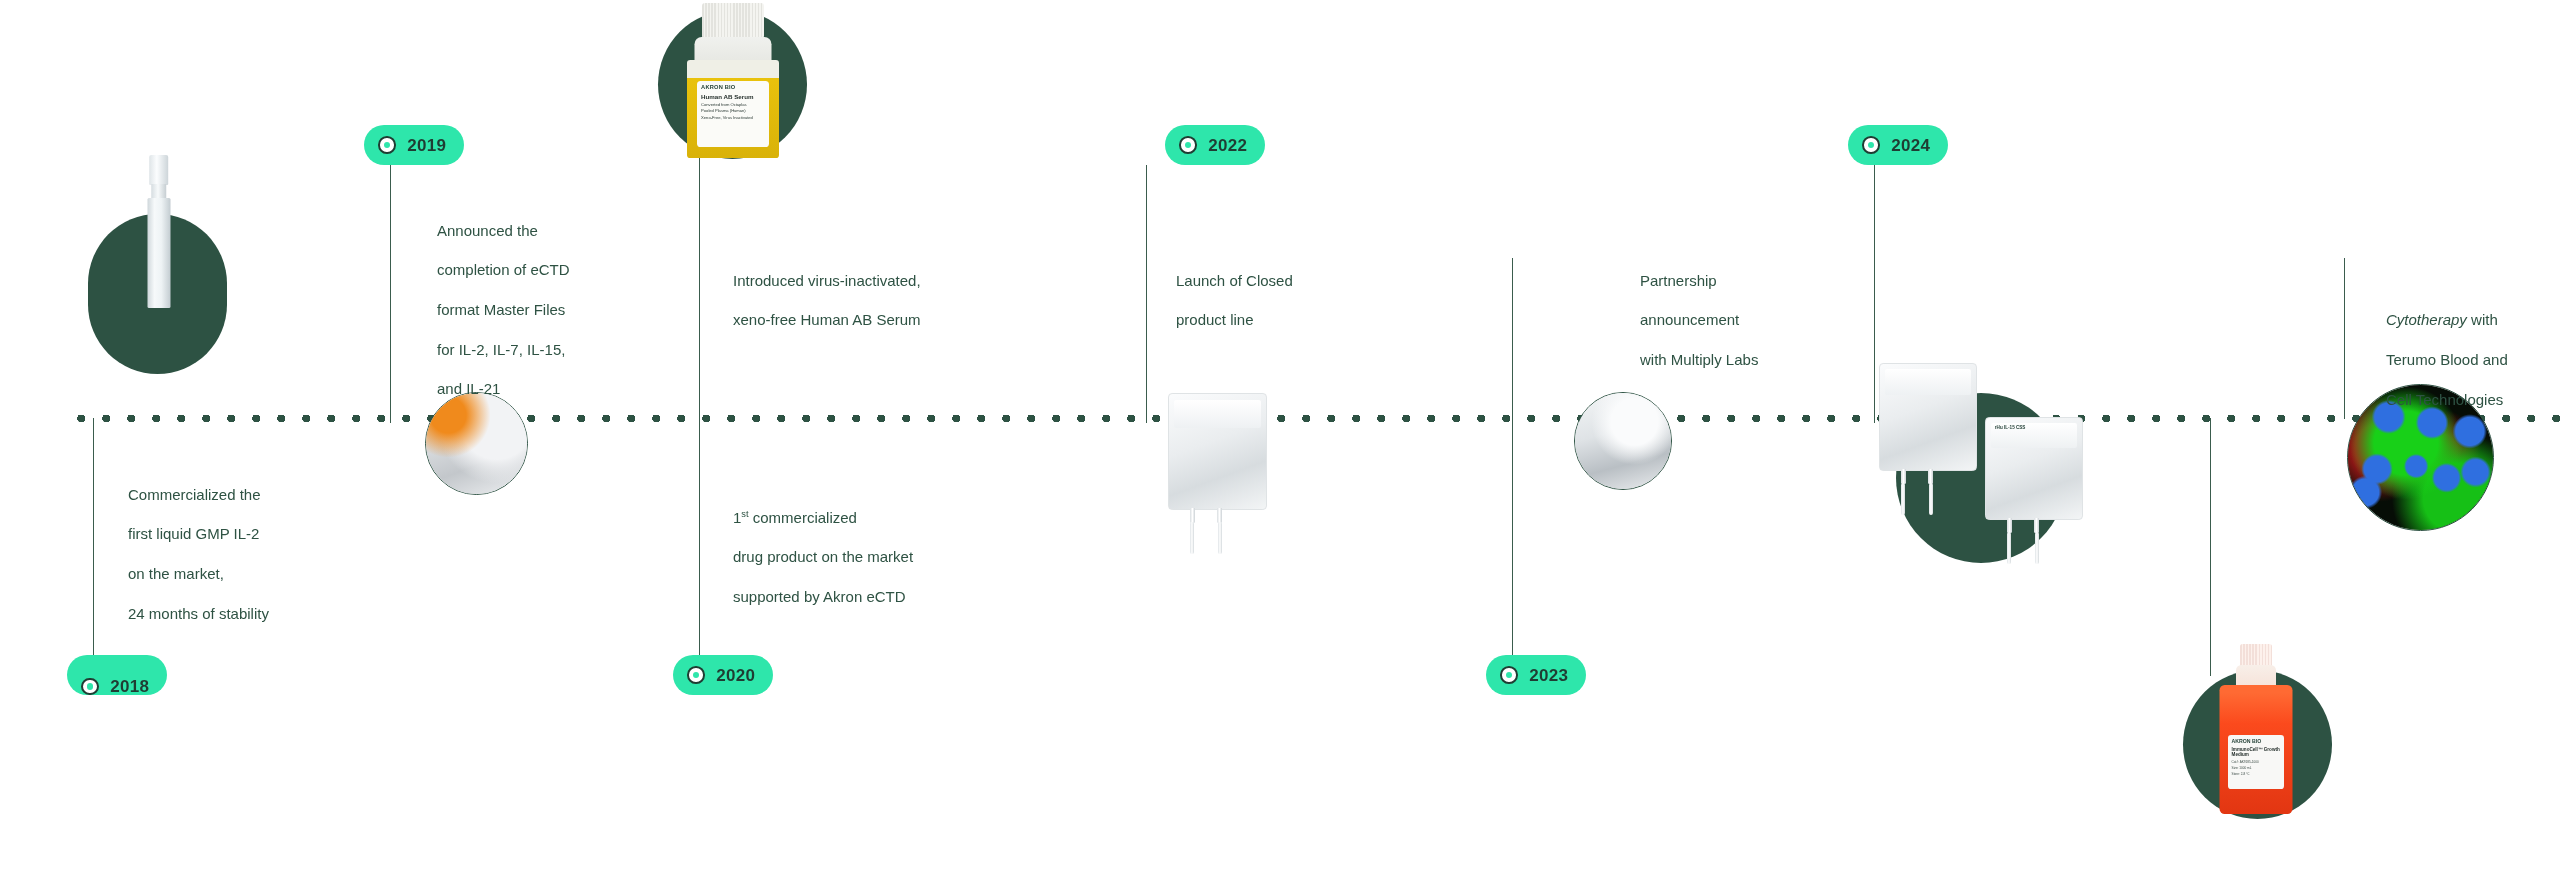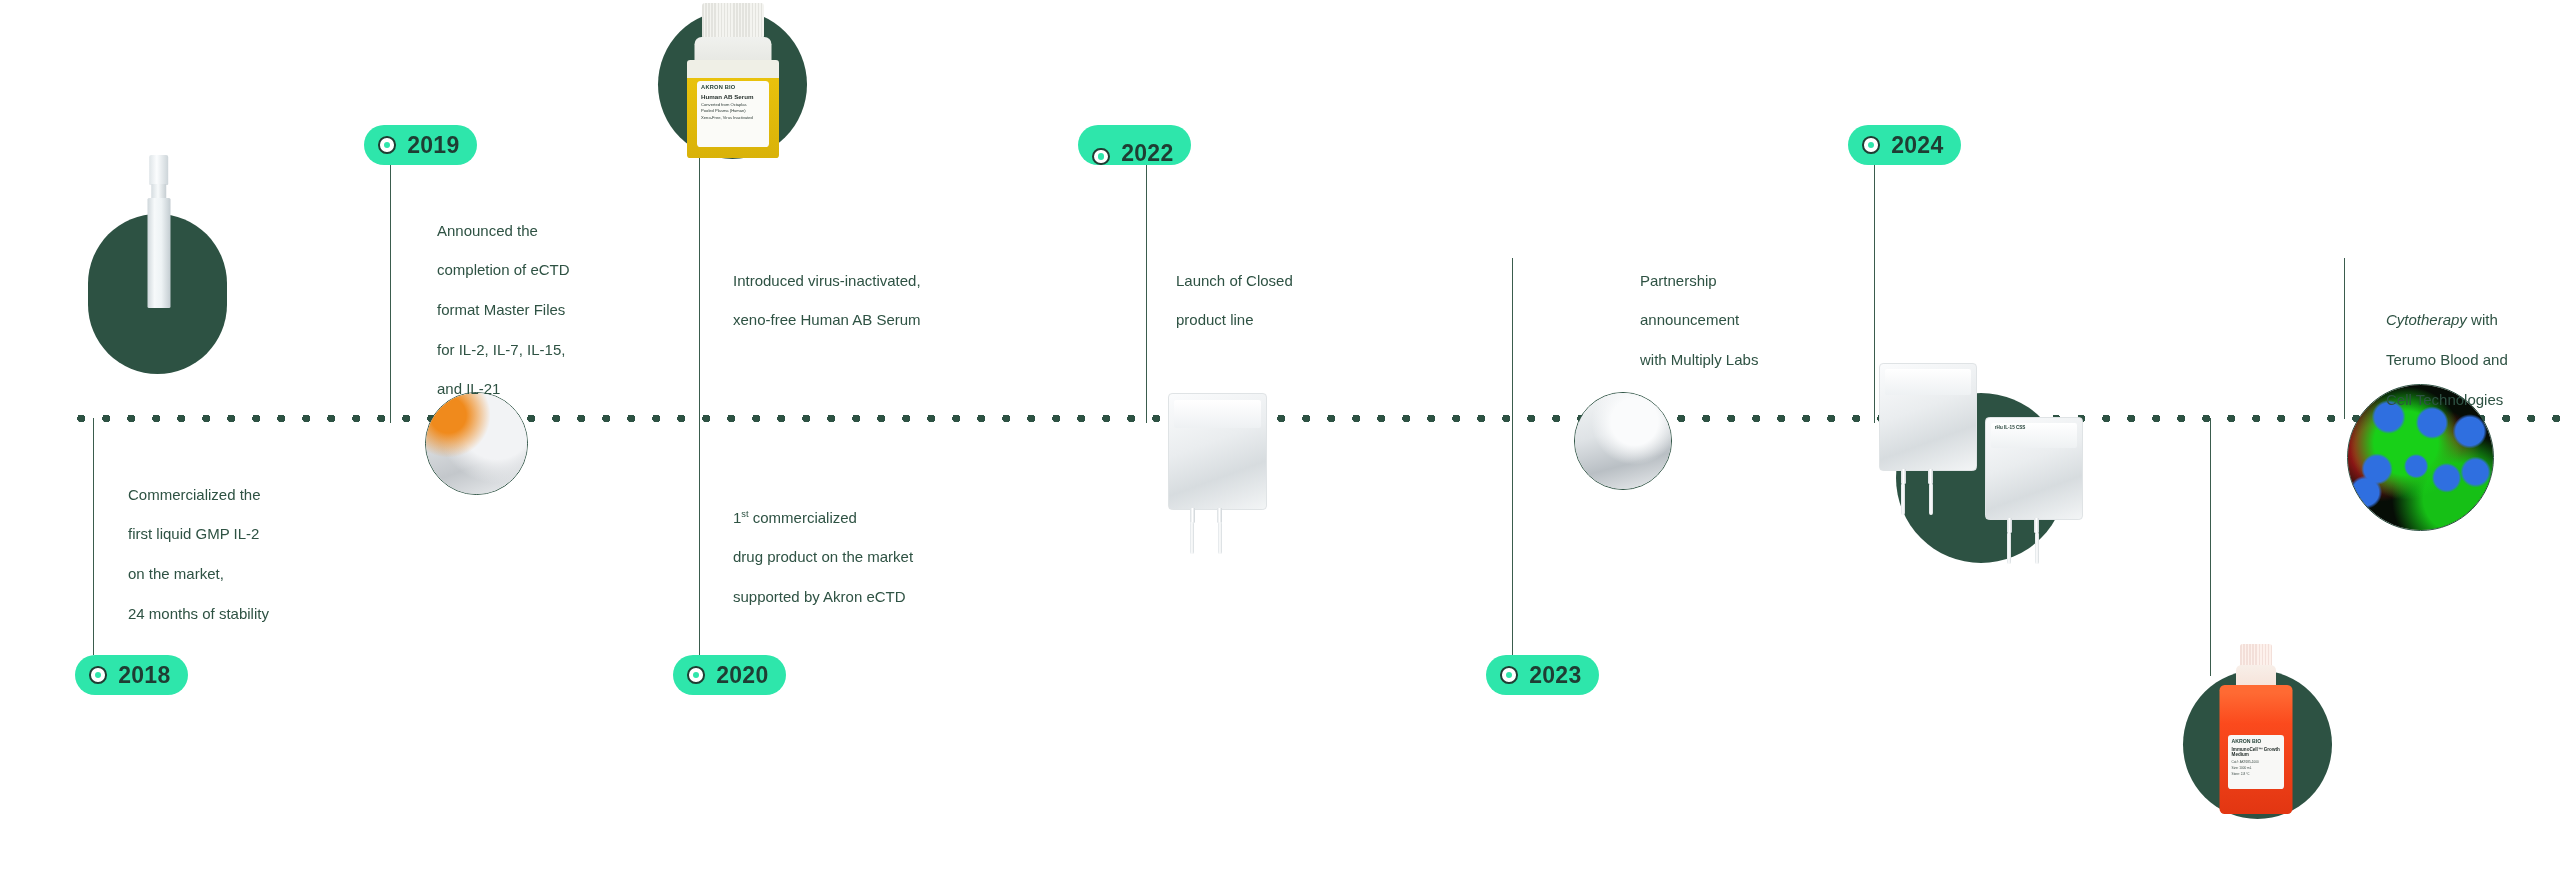--- a/index.html
+++ b/index.html
@@ -42,21 +42,21 @@
     border: 2.1px solid #1f3d33;
     display: flex; align-items: center; justify-content: center;
     flex: 0 0 auto;
   }
   .badge-knob i {
     display:block; width: 6.7px; height: 6.7px;
     border-radius: 50%; background: #2ee6ab;
   }
   .year-label {
     margin-left: 11.3px;
-    font-size: 23px;
+    font-size: 17px;
     font-weight: 700;
     letter-spacing: 0.3px;
     color: #1f3d33;
     line-height: 1;
     white-space: nowrap;
   }
 
   
   .connector {
     position: absolute;
@@ -325,42 +325,42 @@
   <div class="connector" style="left:390px; top:165px; height:258px;"></div>
   <div class="connector" style="left:699px; top:149px; height:510px;"></div>
   <div class="connector" style="left:1146px; top:165px; height:258px;"></div>
   <div class="connector" style="left:1512px; top:258px; height:398px;"></div>
   <div class="connector" style="left:1874px; top:165px; height:258px;"></div>
   <div class="connector" style="left:2210px; top:418px; height:258px;"></div>
   <div class="connector" style="left:2344px; top:258px; height:161px;"></div>
 
   <div class="axis-dots"></div>
 
-  <div class="year-badge" style="left:75px; top:655px;">
+  <div class="year-badge" style="left:67px; top:655px;align-items:flex-end;">
     <span class="badge-knob">
         <i></i>
       </span>
     <span class="year-label">2018</span>
   </div>
 
   <div class="year-badge" style="left:364px; top:125px;">
     <span class="badge-knob">
         <i></i>
       </span>
     <span class="year-label">2019</span>
   </div>
 
   <div class="year-badge" style="left:673px; top:655px;">
     <span class="badge-knob">
         <i></i>
       </span>
     <span class="year-label">2020</span>
   </div>
 
-  <div class="year-badge" style="left:1078px; top:125px;align-items:flex-end;">
+  <div class="year-badge" style="left:1165px; top:125px;">
     <span class="badge-knob">
         <i></i>
       </span>
     <span class="year-label">2022</span>
   </div>
 
   <div class="year-badge" style="left:1486px; top:655px;">
     <span class="badge-knob">
         <i></i>
       </span>

